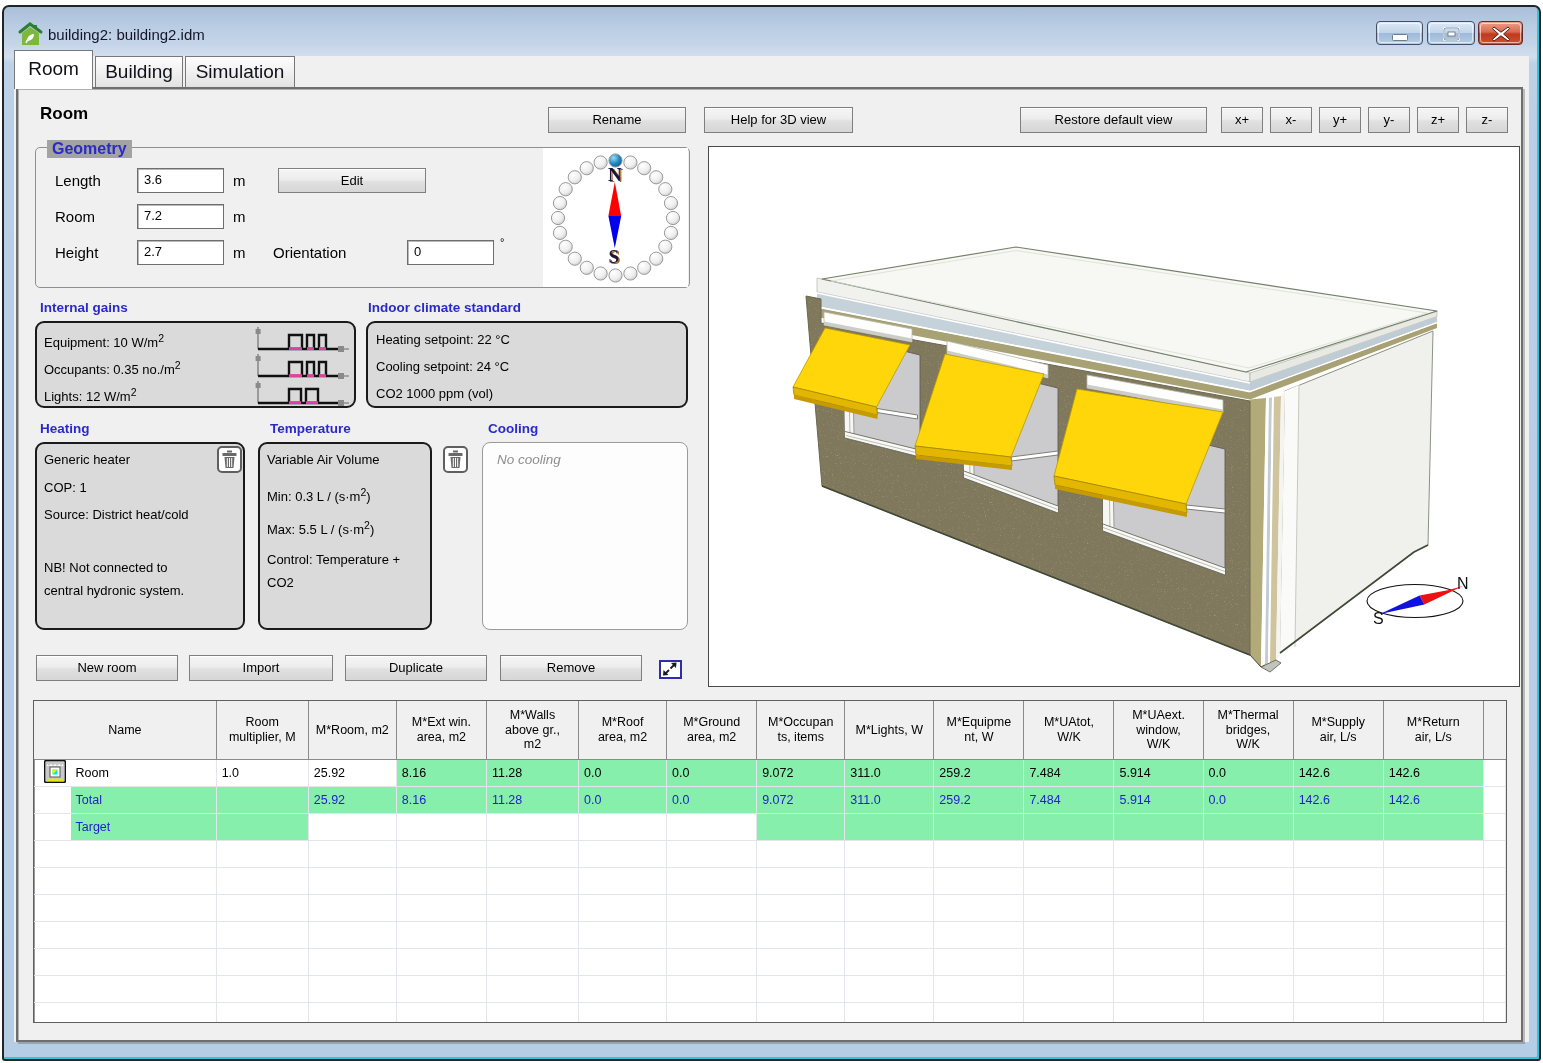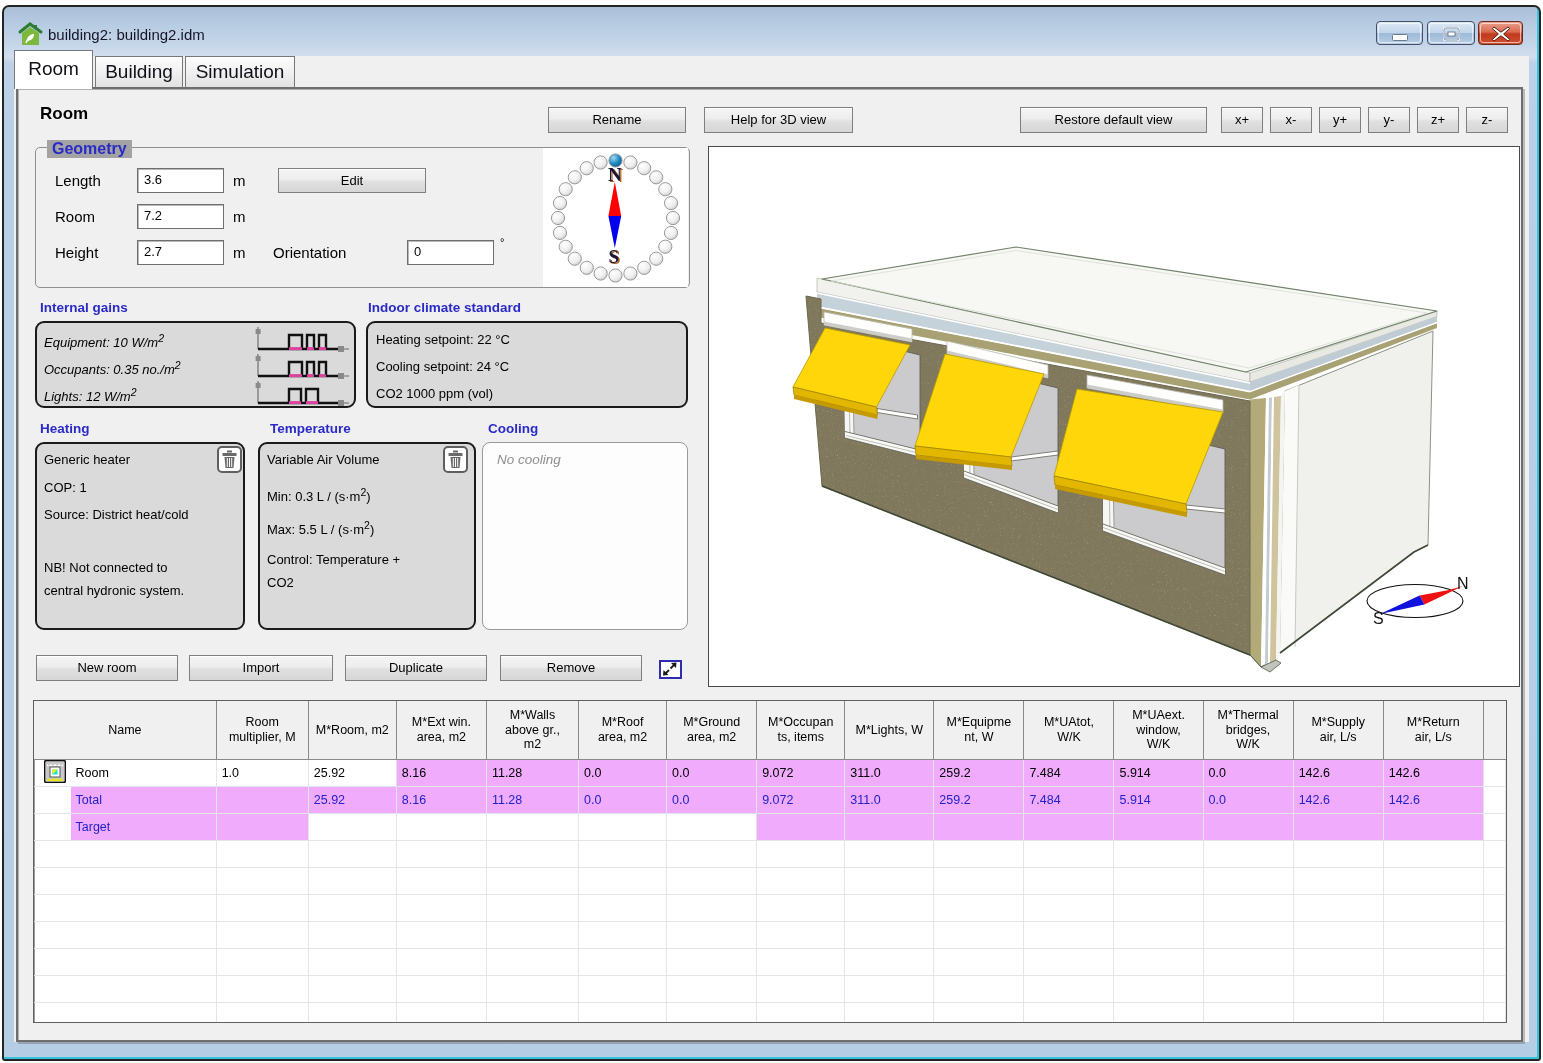--- a/index.html
+++ b/index.html
@@ -43,21 +43,21 @@
 sup { font-size:10.5px; vertical-align:5px; }
 .trashbtn { position:absolute; width:25px; height:27px; background:#fff; border:2px solid #5f5f5f; border-radius:5px; }
 
 #tblwrap { position:absolute; left:33px; top:700px; width:1474px; height:323px; border:1px solid #5f5f5f; box-shadow:inset 1px 1px 0 #9a9a9a; background:#fff; overflow:hidden;}
 table { border-collapse:collapse; table-layout:fixed; width:1472px; font-size:12.5px; }
 td,th { overflow:hidden; white-space:nowrap; padding:0; vertical-align:middle; }
 thead th { font-weight:normal; background:#f0f0f0; border-right:1.5px solid #8a8a8a; border-bottom:1.5px solid #8a8a8a; height:58px; text-align:center; line-height:14.5px; font-size:12.5px;}
 thead th.nb { border-right:none; }
 tbody td { height:27px; border-right:1px solid #e2e6ea; border-bottom:1px solid #e2e6ea; padding-left:5px; }
 tbody tr.data td { height:27px; }
-td.g { background:#f0abfc; }
+td.g { background:#86efac; }
 tbody td:first-child { border-right-color:transparent; }
 td.blue { color:#2222cc; }
 </style>
 </head>
 <body>
 <div id="page">
 <div id="win"></div>
 <div class="abs" style="left:14px;top:56px;width:1515px;height:986px;background:#f0f0f0;"></div>
 
 <svg class="abs" style="left:17px;top:21px" width="27" height="26" viewBox="0 0 27 26">
@@ -161,21 +161,21 @@
       <circle cx="57.6" cy="14.5" r="6.6" fill="url(#bead)" stroke="#9a9a9a" stroke-width="1"></circle>
       <text x="66.5" y="34" font-family="Liberation Serif,serif" font-size="19" font-weight="bold" fill="#b06020">N</text>
       <text x="65" y="33" font-family="Liberation Serif,serif" font-size="19" font-weight="bold" fill="#16163a">N</text>
       <text x="67" y="116" font-family="Liberation Serif,serif" font-size="19" font-weight="bold" fill="#b06020">S</text>
       <text x="65.5" y="115" font-family="Liberation Serif,serif" font-size="19" font-weight="bold" fill="#16163a">S</text>
       <polygon points="71.8,34 78.2,68 65.4,68" fill="#ff0000"></polygon>
       <polygon points="65.4,68 78.2,68 71.8,100" fill="#0000ee"></polygon>
     </svg>
 
 <div class="bluehead" style="left:40px;top:300px;">Internal gains</div>
-<div class="gbox" style="left:35px;top:321px;width:321px;height:87px;font-style:italic;">
+<div class="gbox" style="left:35px;top:321px;width:321px;height:87px;">
   <div class="ln" style="left:7px;top:9px;">Equipment: 10 W/m<sup>2</sup></div>
   <div class="ln" style="left:7px;top:36px;">Occupants: 0.35 no./m<sup>2</sup></div>
   <div class="ln" style="left:7px;top:63px;">Lights: 12 W/m<sup>2</sup></div>
 </div>
 <svg class="abs" style="left:255px;top:325px" width="95" height="82">
       <line x1="3" y1="2" x2="3" y2="24" stroke="#8a8a8a" stroke-width="1.6"></line>
       <rect x="0.6" y="4" width="5" height="5" fill="#8a8a8a"></rect>
       <line x1="3" y1="24" x2="85" y2="24" stroke="#111" stroke-width="2.4"></line>
       <rect x="83" y="21" width="6" height="6" fill="#8a8a8a"></rect>
       <line x1="88" y1="24" x2="94" y2="24" stroke="#8a8a8a" stroke-width="1.4"></line>
@@ -223,21 +223,21 @@
 </div>
 <div class="trashbtn" style="left:217px;top:446px;"><svg width="21" height="23" viewBox="0 0 21 23" style="margin:0px 0 0 0px">
         <g stroke="#6a6a6a" fill="none">
           <path d="M8 3.5 h5" stroke-width="2"></path>
           <path d="M3.5 6.5 h14" stroke-width="3"></path>
           <path d="M5.5 9 l1 11 h8 l1 -11 z" fill="#6a6a6a" stroke="none"></path>
           <path d="M8.3 10 v9 M10.5 10 v9 M12.7 10 v9" stroke="#ffffff" stroke-width="1"></path>
         </g>
       </svg></div>
 <div class="bluehead" style="left:270px;top:421px;">Temperature</div>
-<div class="gbox" style="left:258px;top:442px;width:218px;height:188px;">
+<div class="gbox" style="left:258px;top:442px;width:174px;height:188px;">
   <div class="ln" style="left:7px;top:8px;">Variable Air Volume</div>
   <div class="ln" style="left:7px;top:42px;">Min: 0.3 L / (s·m<sup>2</sup>)</div>
   <div class="ln" style="left:7px;top:75px;">Max: 5.5 L / (s·m<sup>2</sup>)</div>
   <div class="ln" style="left:7px;top:108px;">Control: Temperature +</div>
   <div class="ln" style="left:7px;top:131px;">CO2</div>
 </div>
 <div class="trashbtn" style="left:443px;top:446px;"><svg width="21" height="23" viewBox="0 0 21 23">
         <g stroke="#6a6a6a" fill="none">
           <path d="M8 3.5 h5" stroke-width="2"></path>
           <path d="M3.5 6.5 h14" stroke-width="3"></path>

